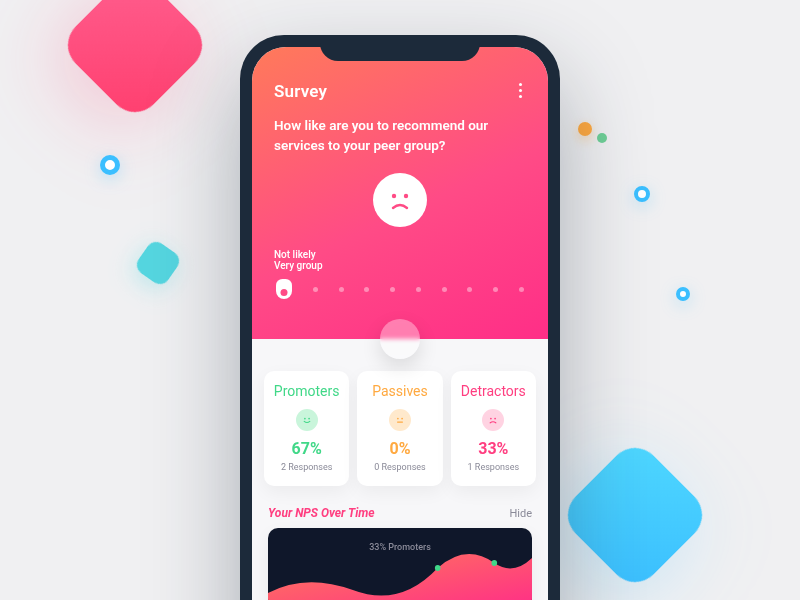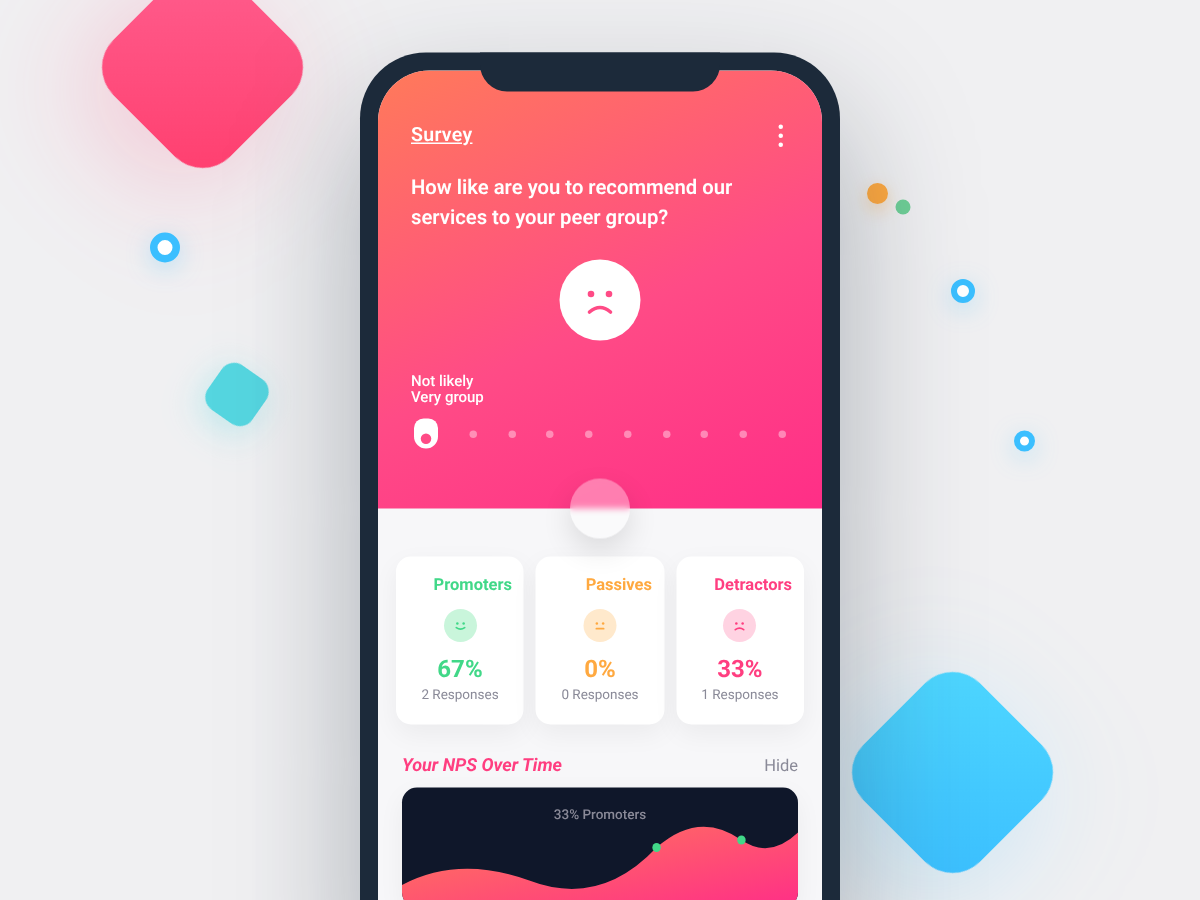--- a/index.html
+++ b/index.html
@@ -72,21 +72,21 @@
   }
 
   
   .hero {
     background: linear-gradient(155deg, #ff7a5a 0%, #ff4b86 55%, #ff2e87 100%);
     color:#fff;
     padding: 32px 22px 40px;
     position:relative;
   }
   .hero-top { display:flex; justify-content:space-between; align-items:center; margin-bottom:14px; }
-  .hero-title { font-size:13px; font-weight:600; letter-spacing:.2px;text-decoration:underline; }
+  .hero-title { font-size:17px; font-weight:600; letter-spacing:.2px; }
   .more-dots { display:flex; flex-direction:column; gap:3px; padding:4px; cursor:pointer; }
   .more-dots span { width:3px; height:3px; background:#fff; border-radius:50%; }
   .question { font-size:13.5px; font-weight:600; line-height:1.45; margin-bottom:18px; }
   .face {
     width:54px; height:54px; margin:0 auto 22px;
     border-radius:50%; background:#fff;
     display:flex; align-items:center; justify-content:center;
   }
   .slider-labels { display:flex; justify-content:space-between; font-size:10px; font-weight:500; margin-bottom:8px;flex-direction:column;}
   .slider { display:flex; align-items:center; justify-content:space-between; padding:0 2px; }
@@ -109,21 +109,21 @@
     box-shadow: 0 8px 20px rgba(0,0,0,.12);
   }
 
   
   .stats-row { display:flex; gap:8px; padding:32px 12px 14px; }
   .card {
     flex:1; background:#fff; border-radius:10px;
     padding:12px 8px 14px; text-align:center;
     box-shadow: 0 6px 18px rgba(0,0,0,.05);
   }
-  .card-title { font-size:11px; font-weight:700; margin-bottom:10px;text-align:right; }
+  .card-title { font-size:14px; font-weight:400; margin-bottom:10px; }
   .card-face { width:22px; height:22px; margin:0 auto 8px; border-radius:50%; display:flex; align-items:center; justify-content:center; }
   .card-pct { font-size:16px; font-weight:700; margin-bottom:4px;text-align:center; }
   .card-sub { font-size:9px; color:#8a8a98; }
   .promoter .card-title, .promoter .card-pct { color:#41d888; }
   .promoter .card-face { background:#c9f5db; }
   .passive .card-title, .passive .card-pct { color:#ffa940; }
   .passive .card-face { background:#ffe9cc; }
   .detractor .card-title, .detractor .card-pct { color:#ff3e80; }
   .detractor .card-face { background:#ffd3e2; }
 

